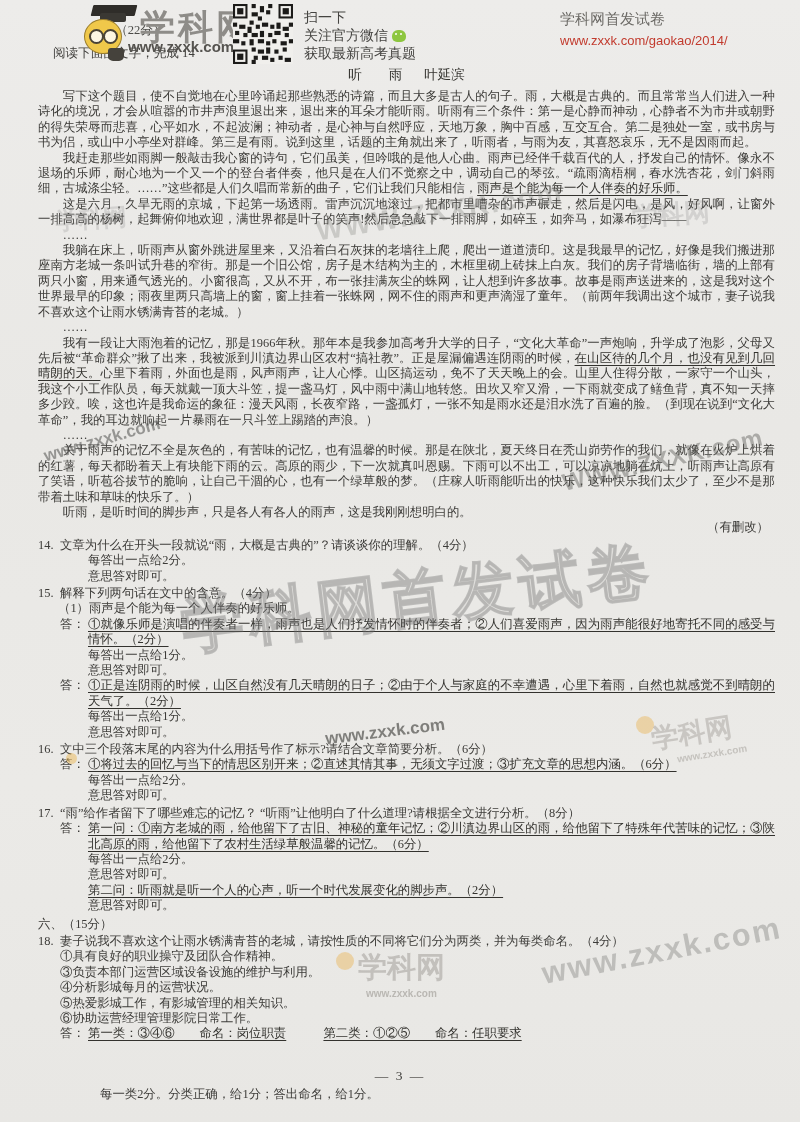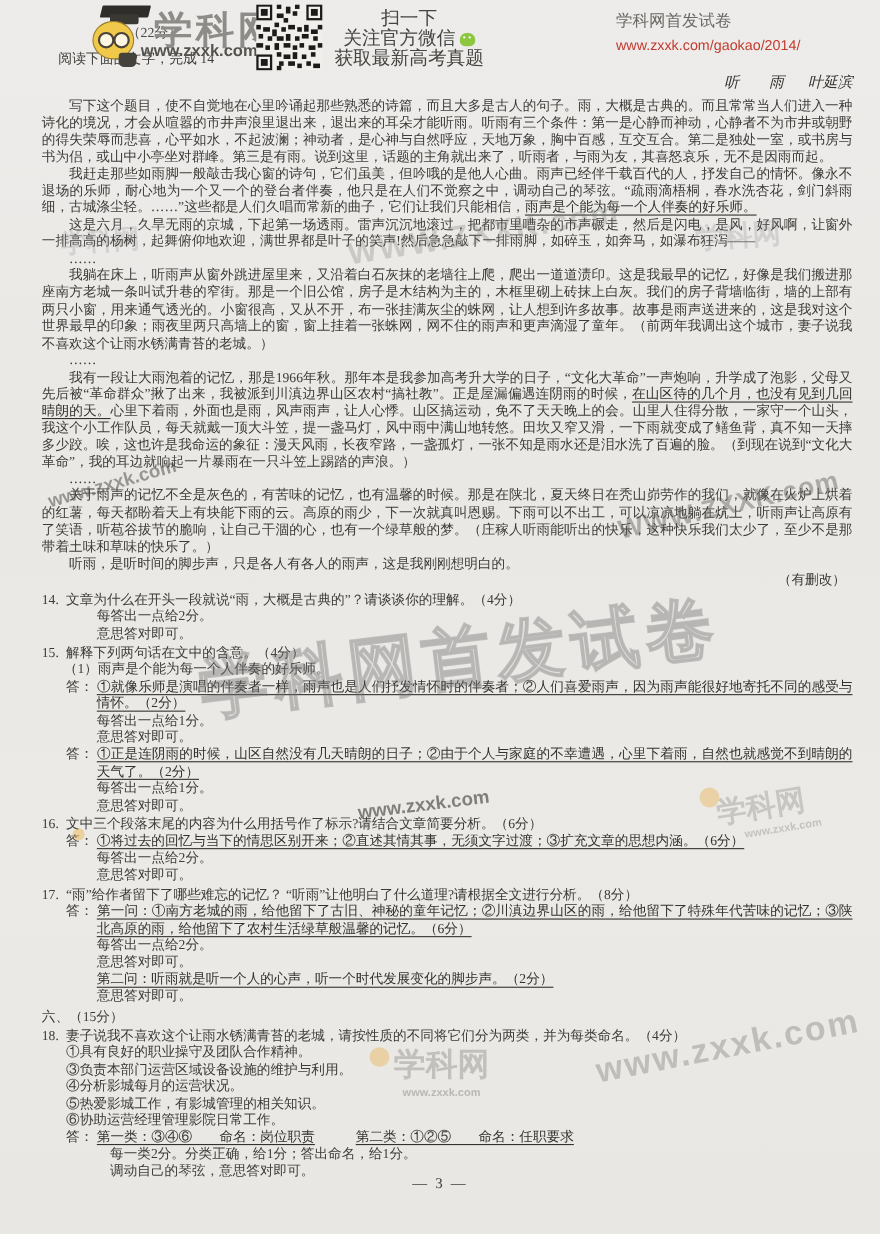--- a/index.html
+++ b/index.html
@@ -16,43 +16,43 @@
   .m-face{position:absolute;left:6px;top:15px;width:36px;height:33px;border-radius:50%;background:#f0c84a;border:1px solid #9a7d2c;}
   .m-eye{position:absolute;left:11px;top:25px;width:11px;height:11px;border:2px solid #4a4336;border-radius:50%;background:#fdf6e2;}
   .m-eye.right{left:25px;}
   .m-body{position:absolute;left:30px;top:44px;width:16px;height:13px;background:#45423c;border-radius:3px 3px 5px 5px;}
   .brand{position:absolute;left:140px;top:4px;font-size:35px;font-weight:bold;color:#8e8c88;
          font-family:"Liberation Sans",sans-serif;letter-spacing:3px;}
   .brand-url{position:absolute;left:128px;top:38px;font-size:15px;font-weight:bold;color:#55534f;
          font-family:"Liberation Sans",sans-serif;}
   .qr{position:absolute;left:230px;top:4px;width:66px;height:60px;}
   .qr svg{width:66px;height:60px;}
-  .qr-text{position:absolute;left:304px;top:8px;font-size:17px;line-height:18px;color:#454441;
-           font-family:"Liberation Sans",sans-serif;text-align:center;}
+  .qr-text{position:absolute;left:304px;top:8px;font-size:14px;line-height:18px;color:#454441;
+           font-family:"Liberation Sans",sans-serif;}
   .wx{display:inline-block;width:14px;height:12px;background:#8dc63f;border-radius:6px 6px 5px 5px;position:relative;vertical-align:-2px;margin-left:4px;}
   .wx::after{content:"";position:absolute;left:3px;top:3px;width:2px;height:2px;background:#fff;border-radius:50%;box-shadow:5px 0 0 #fff;}
   .pub{position:absolute;left:560px;top:10px;}
   .pub-title{font-size:15px;color:#6b6965;font-family:"Liberation Sans",sans-serif;}
   .pub-url{font-size:13px;color:#c23b2e;margin-top:4px;font-family:"Liberation Sans",sans-serif;}
   
   .doc{position:absolute;left:38px;top:66px;width:737px;}
-  .essay-title{text-align:right;font-size:13.5px;margin-bottom:5px;color:#34332f;font-style:italic;}
+  .essay-title{text-align:center;font-size:13.5px;margin-bottom:5px;color:#34332f;}
   .essay-title .author{margin-left:22px;}
   .b{font-size:12.4px;line-height:15.4px;text-align:justify;color:#3c3b38;}
   .b-para{text-indent:2em;}
   .b-dots{text-indent:2em;}
   .b-right{text-align:right;padding-right:6px;}
   .b-q{padding-left:22px;margin-top:2px;}
   .b-q .lbl{display:inline-block;width:22px;margin-left:-22px;}
   .b-sub{padding-left:20px;}
   .b-ans{padding-left:50px;}
   .b-ans .lbl{display:inline-block;width:28px;margin-left:-28px;}
   .b-cont{padding-left:50px;}
   .b-note{padding-left:50px;}
-  .b-note2{padding-left:62px;}
+  .b-note2{padding-left:62px;margin-top:45px;}
   .b-item{padding-left:22px;}
   .b-sec{margin-top:3px;}
   .u{text-decoration:underline;text-underline-offset:2.5px;text-decoration-thickness:1px;color:#33322e;}
   
   .wm{position:absolute;pointer-events:none;white-space:nowrap;font-family:"Liberation Sans",sans-serif;font-weight:bold;}
   #wm-a1{left:55px;top:203px;font-size:24px;color:rgba(125,125,122,.22);transform:rotate(-4deg);}
   #wm-a2{left:315px;top:196px;font-size:28px;color:rgba(115,115,112,.28);transform:rotate(-9deg);letter-spacing:2px;}
   #wm-a3{left:632px;top:197px;font-size:26px;color:rgba(125,125,122,.22);transform:rotate(-4deg);}
   #wm-b1{left:42px;top:430px;font-size:17px;color:rgba(80,80,78,.55);transform:rotate(-16deg);}
   #wm-b2{left:560px;top:446px;font-size:24px;color:rgba(95,95,92,.45);transform:rotate(-13deg);letter-spacing:1px;}

